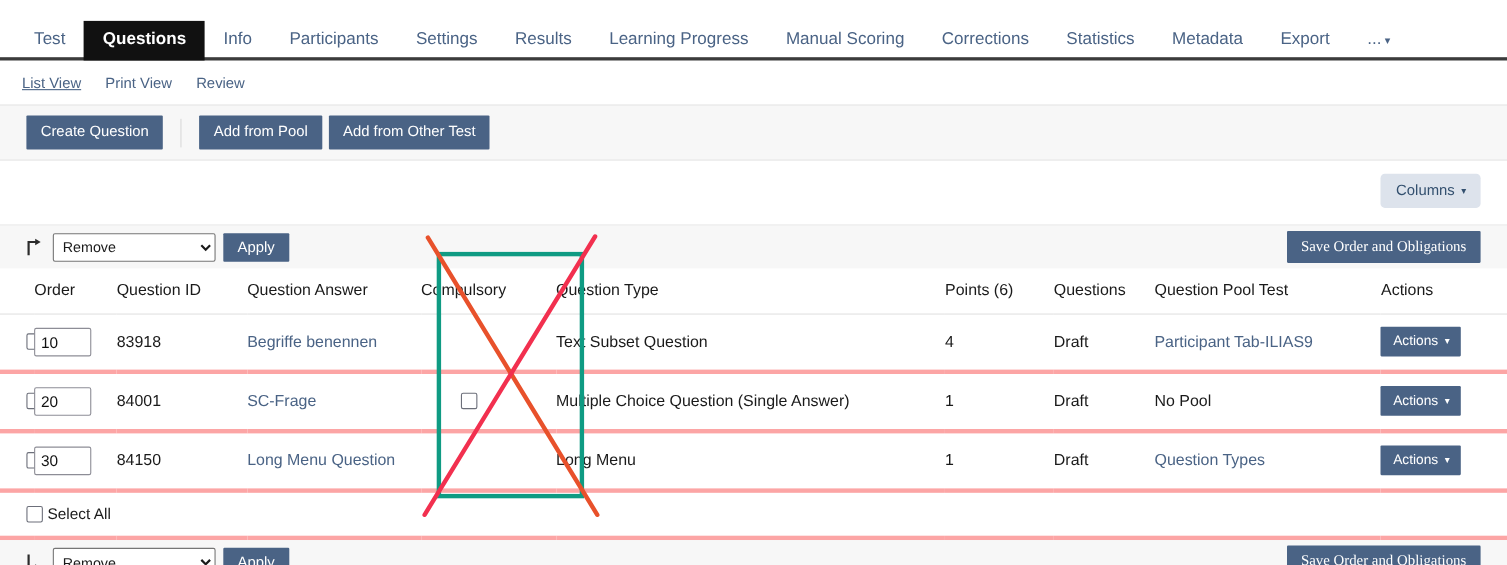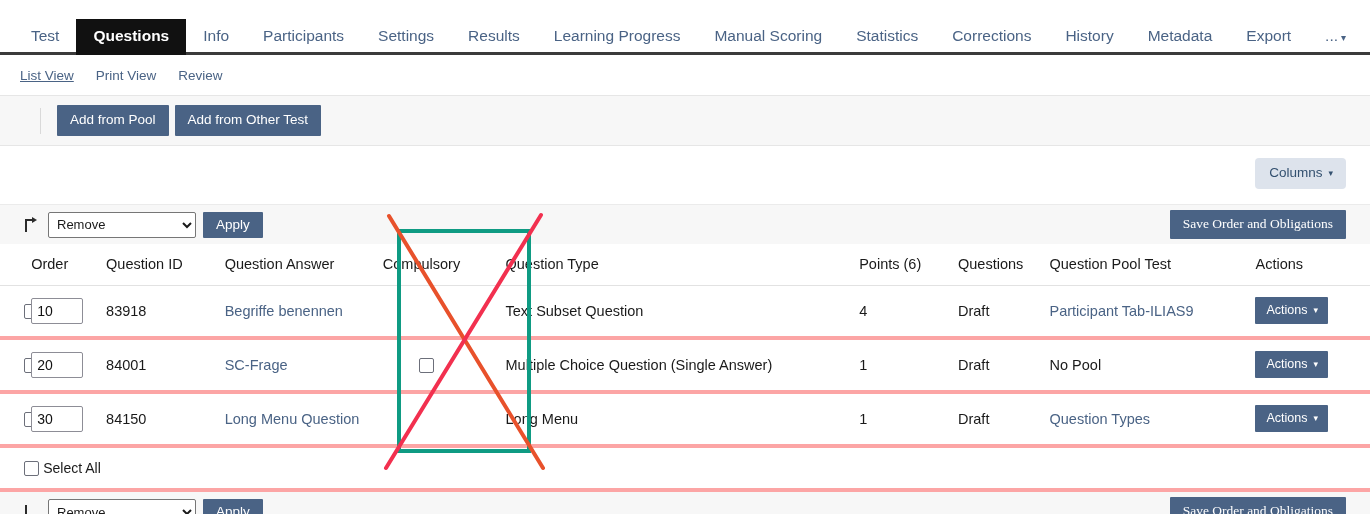--- a/index.html
+++ b/index.html
@@ -259,35 +259,35 @@
 
   <div class="tabbar">
     <div class="tab">Test</div>
     <div class="tab active">Questions</div>
     <div class="tab">Info</div>
     <div class="tab">Participants</div>
     <div class="tab">Settings</div>
     <div class="tab">Results</div>
     <div class="tab">Learning Progress</div>
     <div class="tab">Manual Scoring</div>
+    <div class="tab">Corrections</div>
     <div class="tab">Statistics</div>
-    <div class="tab">Corrections</div>
-    <div class="tab">History</div>
     <div class="tab">Metadata</div>
     <div class="tab">Export</div>
     <div class="tab more"><span>...</span><span class="caret">▾</span></div>
   </div>
 
   <div class="subtabs">
     <span class="subtab active">List View</span>
     <span class="subtab">Print View</span>
     <span class="subtab">Review</span>
   </div>
 
   <div class="actionbar">
+    <button class="btn">Create Question</button>
     <div class="vsep"></div>
     <button class="btn">Add from Pool</button>
     <div class="gap6"></div>
     <button class="btn">Add from Other Test</button>
   </div>
 
   <div class="columnsrow">
     <button class="btn-light"><span>Columns</span><span class="caret">▾</span></button>
   </div>
 

